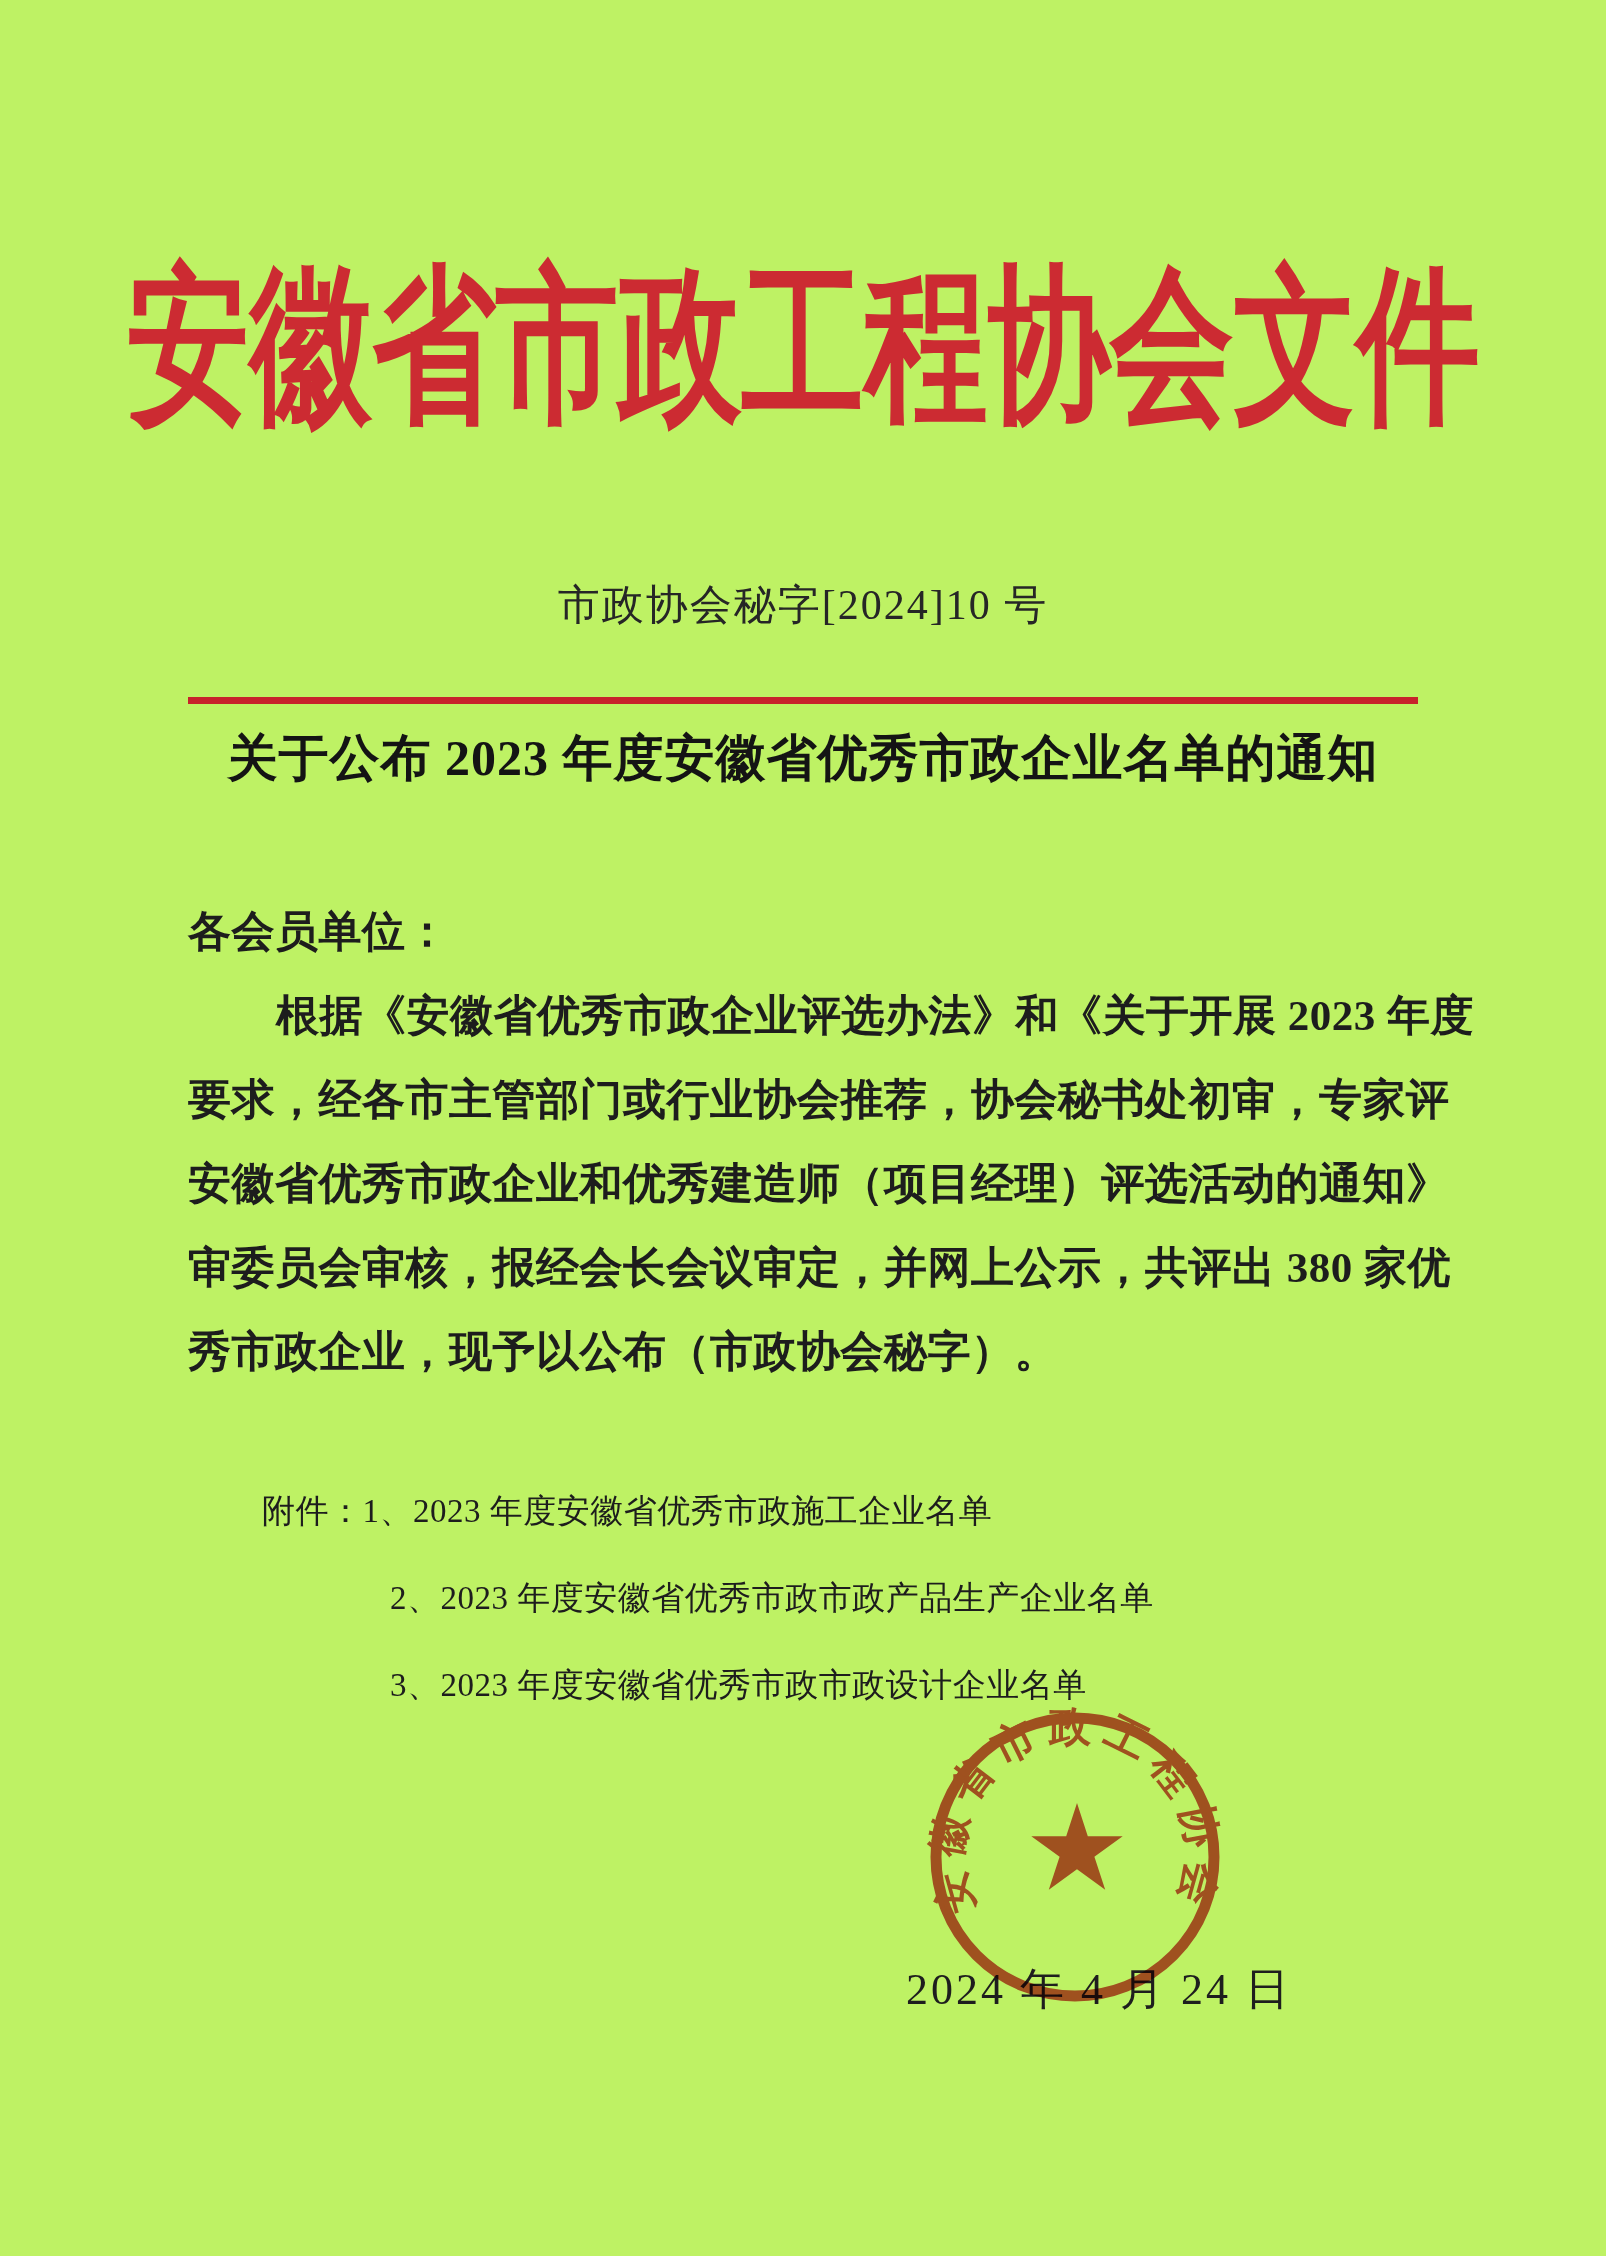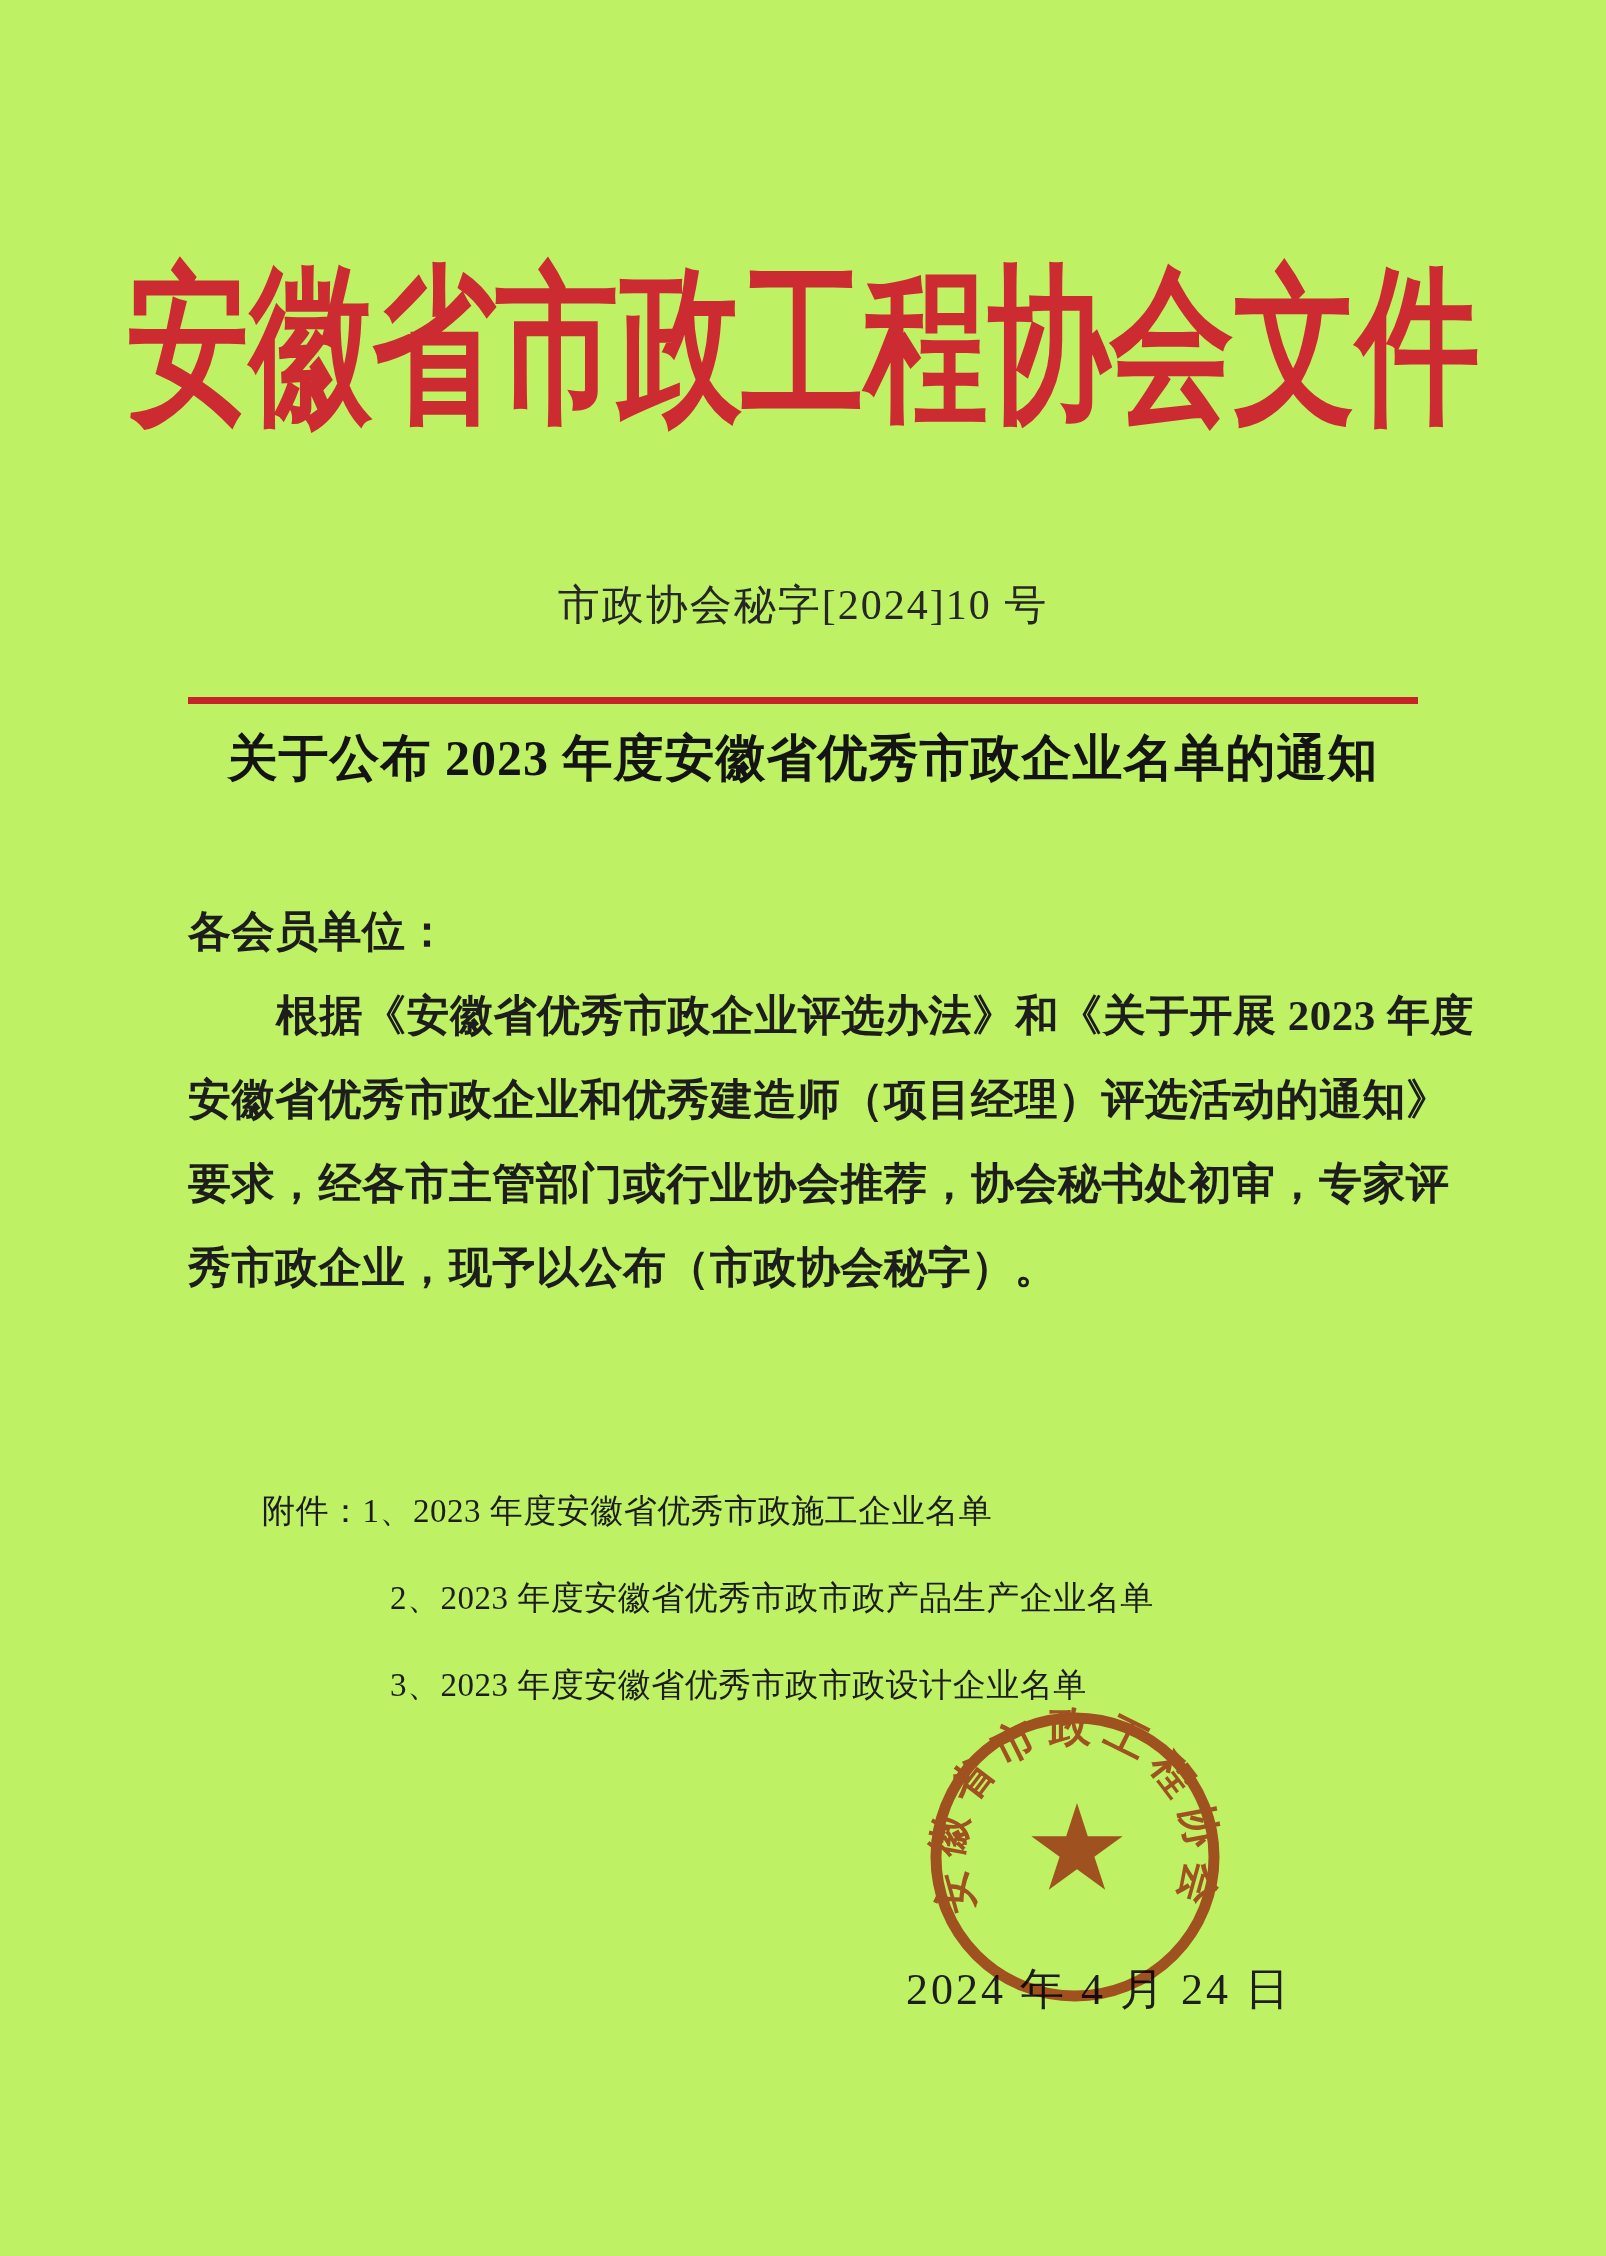--- a/index.html
+++ b/index.html
@@ -90,22 +90,23 @@
 
   <div class="doc-number">市政协会秘字[2024]10 号</div>
 
   <div class="red-rule"></div>
 
   <div class="notice-title">关于公布 2023 年度安徽省优秀市政企业名单的通知</div>
 
   <div class="body-block">
     <div class="body-line">各会员单位：</div>
     <div class="body-line indent">根据《安徽省优秀市政企业评选办法》和《关于开展 2023 年度</div>
+    <div class="body-line">要求，经各市主管部门或行业协会推荐，协会秘书处初审，专家评</div>
     <div class="body-line">安徽省优秀市政企业和优秀建造师（项目经理）评选活动的通知》</div>
-    <div class="body-line">要求，经各市主管部门或行业协会推荐，协会秘书处初审，专家评</div>
+    <div class="body-line">审委员会审核，报经会长会议审定，并网上公示，共评出 380 家优</div>
     <div class="body-line">秀市政企业，现予以公布（市政协会秘字）。</div>
   </div>
 
   <div class="attach-block">
     <div class="attach-first">
       <span>附件：</span><span>1、2023 年度安徽省优秀市政施工企业名单</span>
     </div>
     <div class="attach-item">2、2023 年度安徽省优秀市政市政产品生产企业名单</div>
     <div class="attach-item">3、2023 年度安徽省优秀市政市政设计企业名单</div>
   </div>

